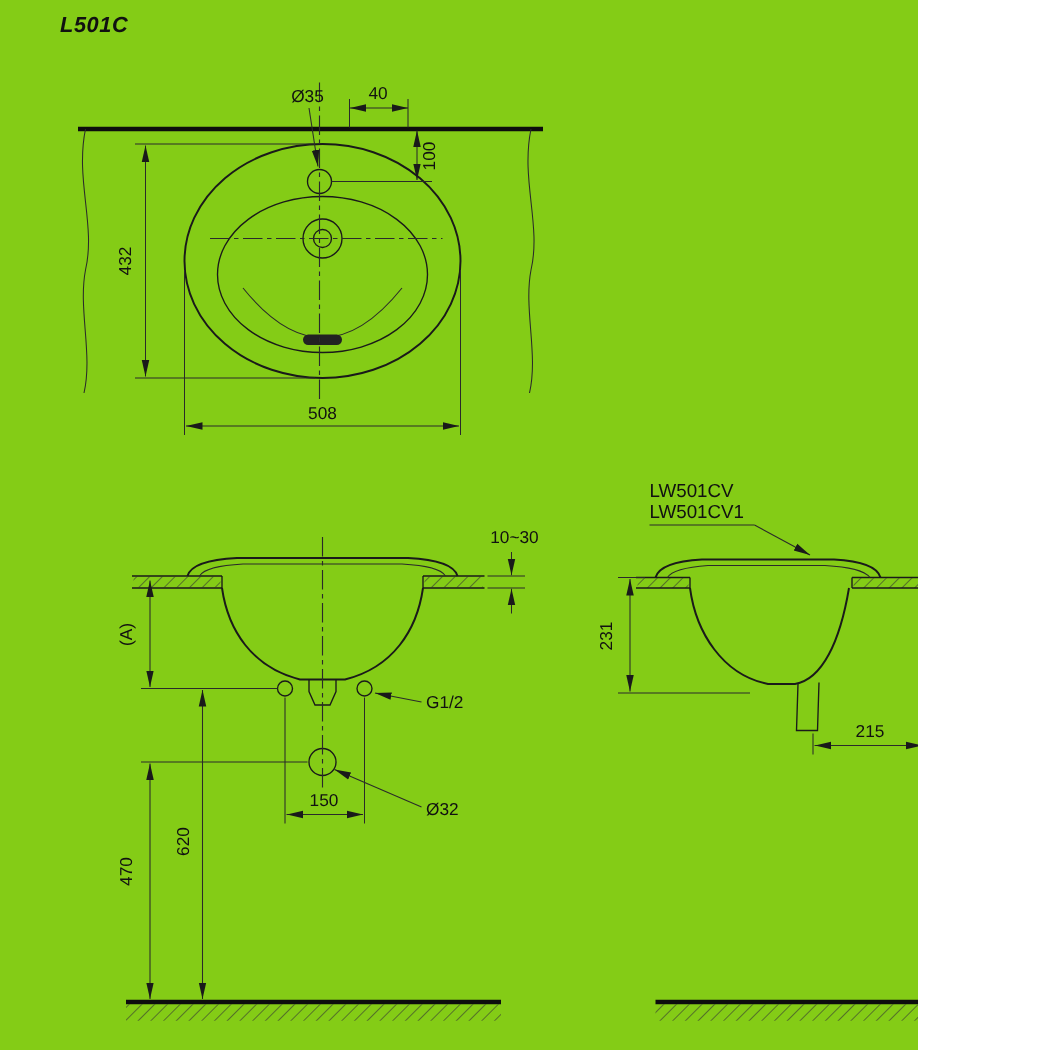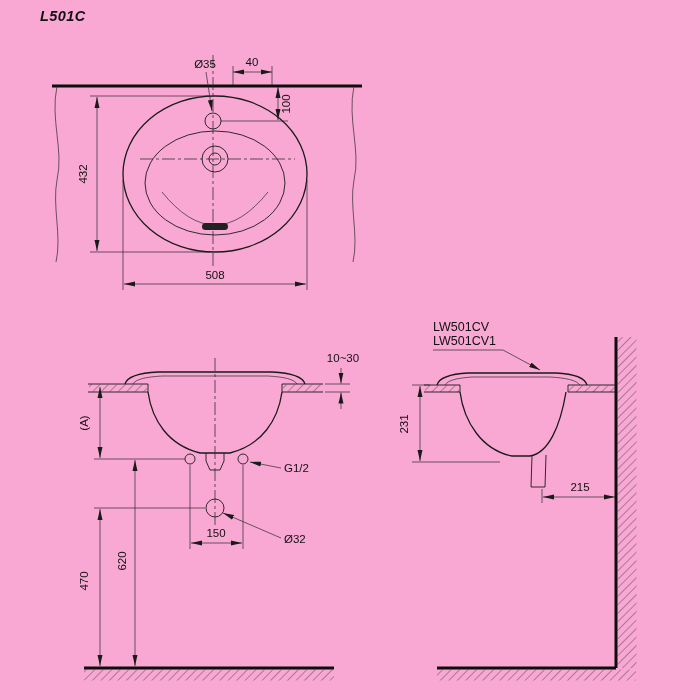--- a/index.html
+++ b/index.html
@@ -1,16 +1,16 @@
 <!DOCTYPE html>
 <html><head>
 <meta charset="utf-8">
 <style>
   html,body{margin:0;padding:0;background:#ffffff}
-  .page{width:700px;height:700px;position:relative;background:#f9a8d4;font-family:"Liberation Sans",sans-serif;overflow:hidden}
+  .page{width:612px;height:700px;position:relative;background:#84cc16;font-family:"Liberation Sans",sans-serif;overflow:hidden}
   svg{position:absolute;left:0;top:0}
   .ol{stroke:#1a1a1a;stroke-width:1.3;fill:none;stroke-linejoin:round}
   .ol2{stroke:#1a1a1a;stroke-width:0.9;fill:none}
   .tk{stroke:#0d0d0d;stroke-width:3;fill:none}
   .tn{stroke:#2a2a2a;stroke-width:0.7;fill:none}
   .cl{stroke:#2a2a2a;stroke-width:0.75;fill:none;stroke-dasharray:13 3 3 3}
   text{fill:#111;font-size:11.5px;font-family:"Liberation Sans",sans-serif}
   .ttl{font-size:14.5px;font-weight:bold;font-style:italic;letter-spacing:.4px}
   .mdl{font-size:12.5px}
 </style>

